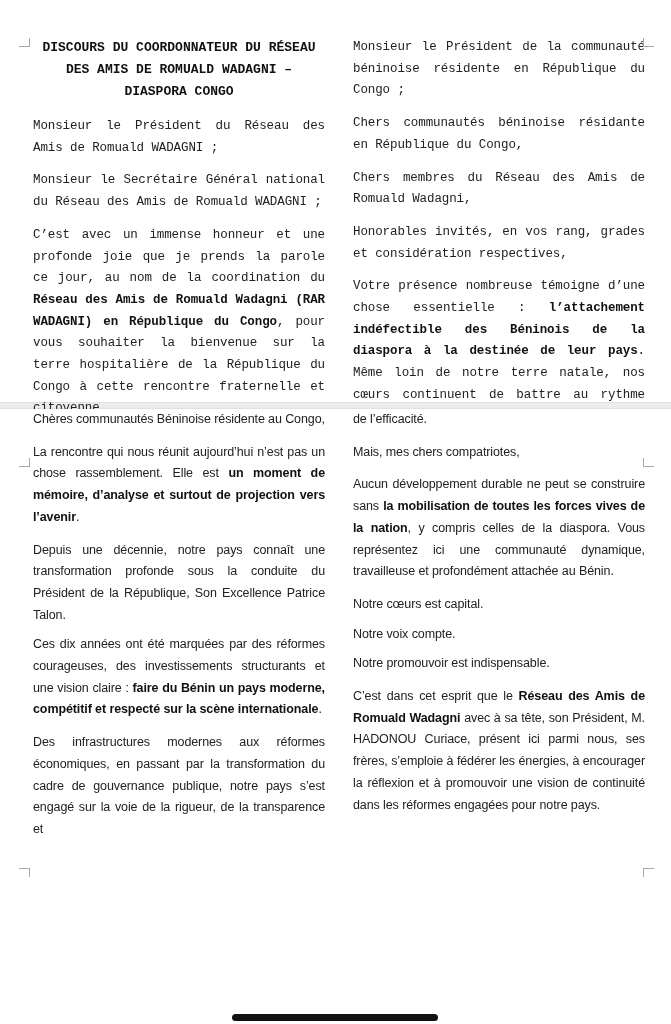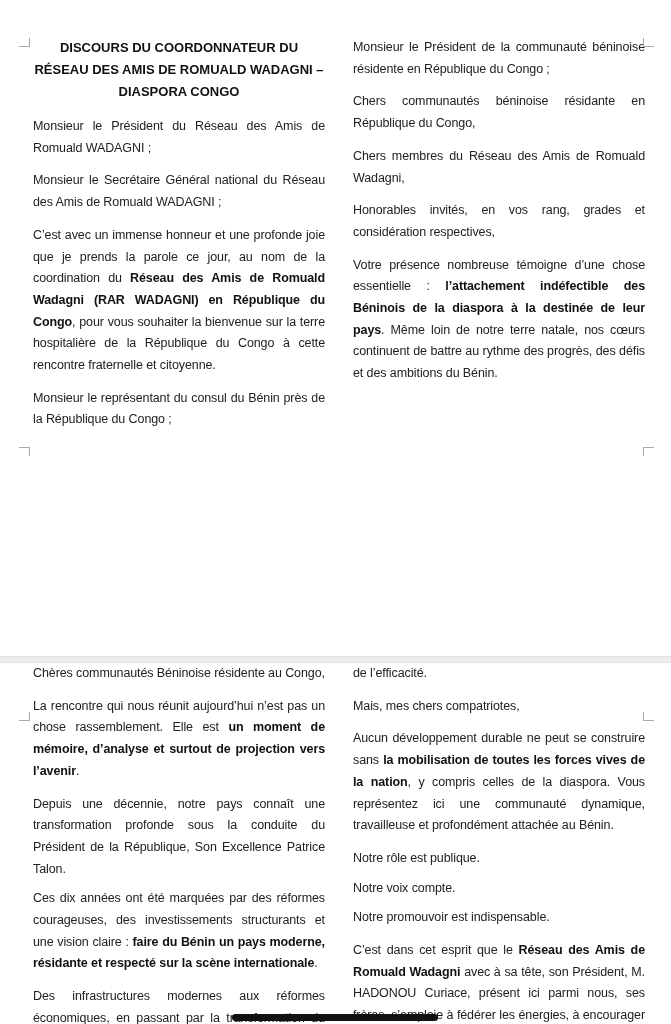--- a/index.html
+++ b/index.html
@@ -13,21 +13,21 @@
   }
   html,body{margin:0;padding:0;background:#fff;}
   .screen{
     position:relative;
     width:671px;height:1024px;
     background:var(--background);
     overflow:hidden;
     font-family:"Liberation Sans","DejaVu Sans",sans-serif;
   }
   .page{position:relative;background:var(--background);}
-  .page1{height:656px;}
+  .page1{height:402px;font-family:Liberation Mono, monospace;}
   .page2{height:509px;}
   .page-divider{
     height:7px;background:var(--divider);
     border-top:1px solid var(--divider-edge);
     border-bottom:1px solid var(--divider-edge);
     box-sizing:border-box;
   }
   .cols{display:flex;gap:28px;padding-left:33px;padding-right:26px;box-sizing:border-box;}
   .page1 .cols{padding-top:37px;}
   .page2 .cols{}
@@ -103,28 +103,28 @@
   <section class="page page2">
     <span class="mark tl"></span>
     <span class="mark tr"></span>
     <span class="mark bl"></span>
     <span class="mark br"></span>
     <div class="cols">
       <div class="col">
           <p class="para"><span>Chères communautés Béninoise résidente au Congo,</span></p>
           <p class="para"><span>La rencontre qui nous réunit aujourd’hui n’est pas un chose rassemblement. Elle est </span><b>un moment de mémoire, d’analyse et surtout de projection vers l’avenir</b><span>.</span></p>
           <p class="para tight"><span>Depuis une décennie, notre pays connaît une transformation profonde sous la conduite du Président de la République, Son Excellence Patrice Talon.</span></p>
-          <p class="para"><span>Ces dix années ont été marquées par des réformes courageuses, des investissements structurants et une vision claire : </span><b>faire du Bénin un pays moderne, résidante et respecté sur la scène internationale</b><span>.</span></p>
+          <p class="para"><span>Ces dix années ont été marquées par des réformes courageuses, des investissements structurants et une vision claire : </span><b>faire du Bénin un pays moderne, compétitif et respecté sur la scène internationale</b><span>.</span></p>
           <p class="para jlast"><span>Des infrastructures modernes aux réformes économiques, en passant par la transformation du cadre de gouvernance publique, notre pays s’est engagé sur la voie de la rigueur, de la transparence et</span></p>
         </div>
       <div class="col">
           <p class="para"><span>de l’efficacité.</span></p>
           <p class="para"><span>Mais, mes chers compatriotes,</span></p>
           <p class="para"><span>Aucun développement durable ne peut se construire sans </span><b>la mobilisation de toutes les forces vives de la nation</b><span>, y compris celles de la diaspora. Vous représentez ici une communauté dynamique, travailleuse et profondément attachée au Bénin.</span></p>
-          <p class="para tight"><span>Notre rôle est publique.</span></p>
+          <p class="para tight"><span>Notre cœurs est capital.</span></p>
           <p class="para tight"><span>Notre voix compte.</span></p>
           <p class="para"><span>Notre promouvoir est indispensable.</span></p>
           <p class="para"><span>C’est dans cet esprit que le </span><b>Réseau des Amis de Romuald Wadagni</b><span> avec à sa tête, son Président, M. HADONOU Curiace, présent ici parmi nous, ses frères, s’emploie à fédérer les énergies, à encourager la réflexion et à promouvoir une vision de continuité dans les réformes engagées pour notre pays.</span></p>
         </div>
     </div>
   </section>
 
   <div class="home-indicator"></div>
 </div>
 

